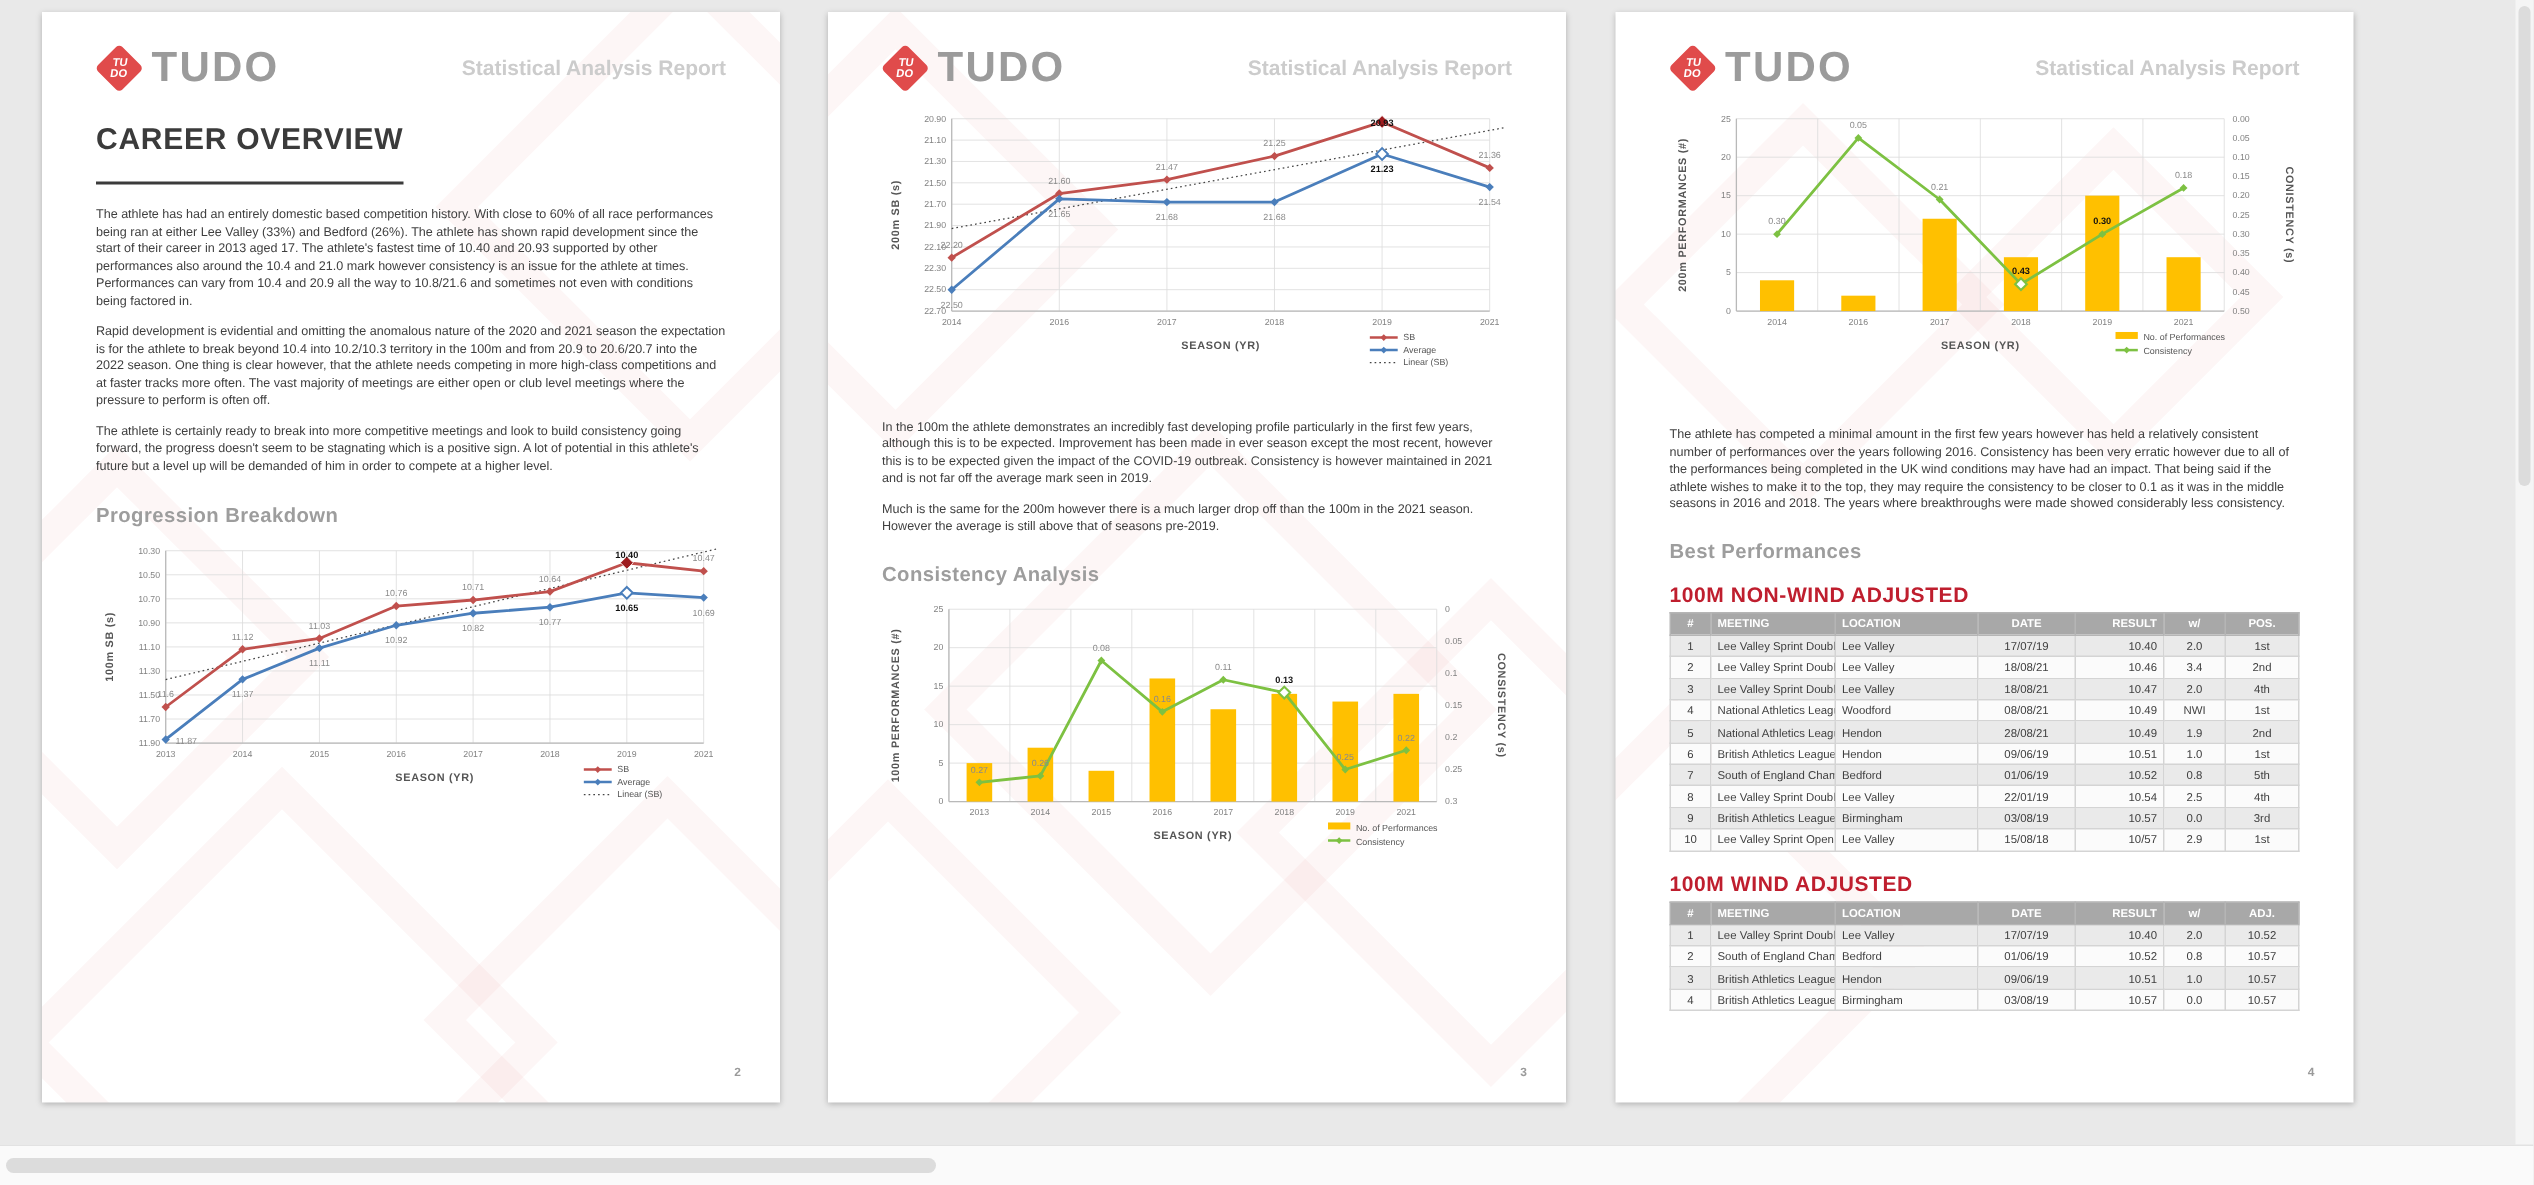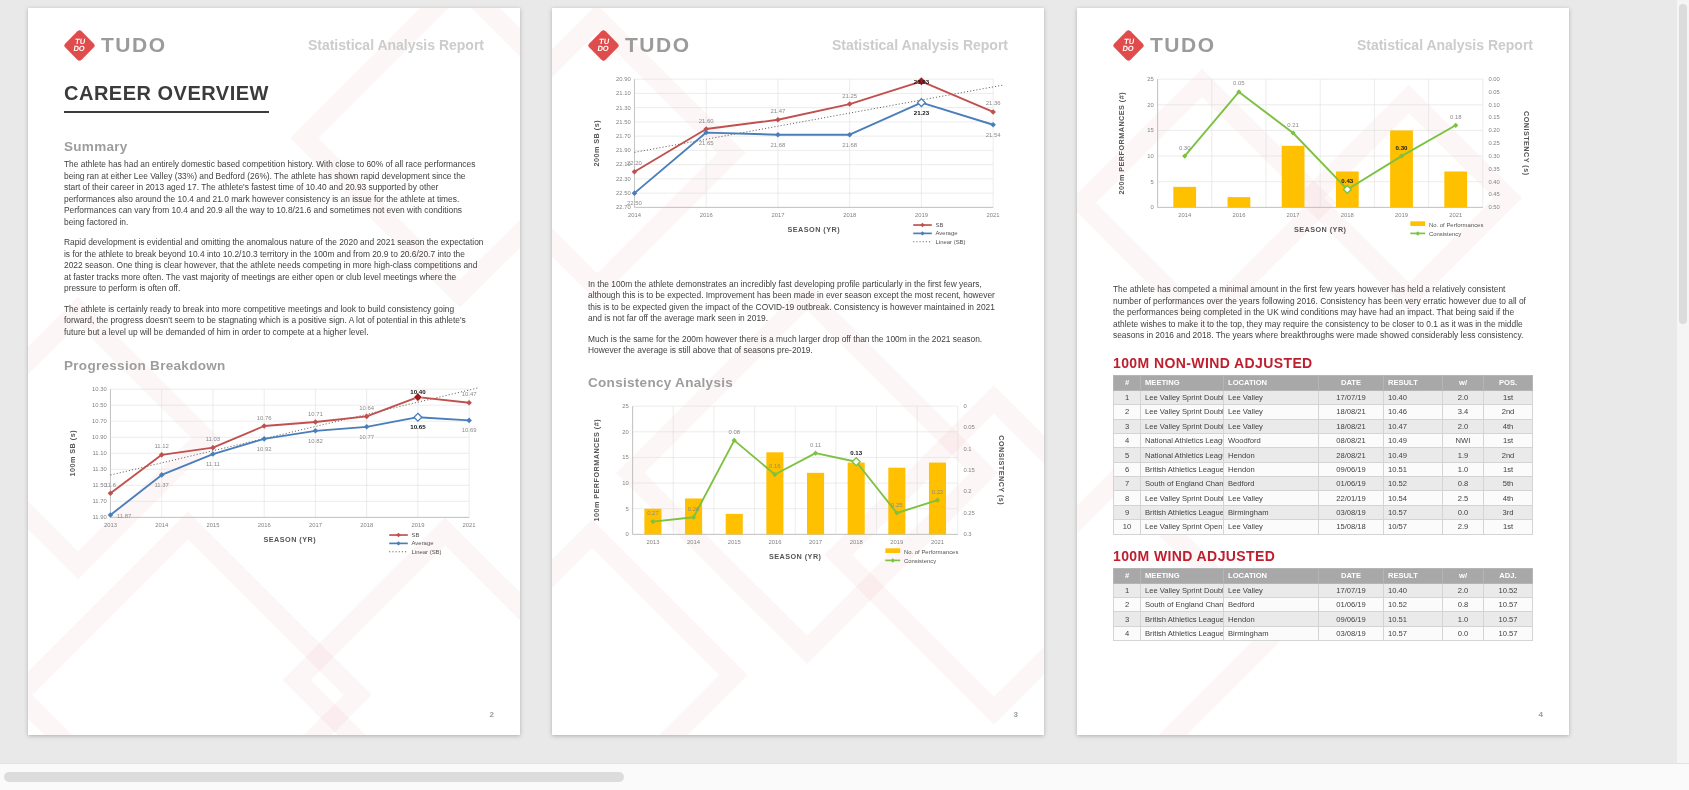--- a/index.html
+++ b/index.html
@@ -5,23 +5,23 @@
   html,body{margin:0;padding:0;}
   body{width:1689px;height:790px;background:#e9e9e9;font-family:"Liberation Sans",sans-serif;position:relative;overflow:hidden;}
   .page{position:absolute;top:8px;width:492px;height:727px;background:#fff;box-shadow:0 1px 4px rgba(0,0,0,.25);overflow:hidden;}
   #p1{left:28px}#p2{left:552px}#p3{left:1077px}
   .inner{padding:16px 36px 0;position:relative;height:100%;box-sizing:border-box;}
   .wm{position:absolute;border:20px solid rgba(214,69,69,.05);transform:rotate(45deg);pointer-events:none;}
   .hdr{display:flex;align-items:center;justify-content:space-between;height:42px;}
   .logo{display:flex;align-items:center;gap:10px;}
   .logo-diamond{width:23px;height:23px;background:#e04b4b;transform:rotate(45deg);border-radius:3px;display:flex;align-items:center;justify-content:center;margin-left:4px;}
   .logo-letters{transform:rotate(-45deg) skewX(-8deg);color:#fff;font-weight:800;font-size:7.5px;line-height:6.5px;text-align:center;}
-  .brand{font-size:21px;font-weight:800;color:#9b9b9b;letter-spacing:1.5px;}
+  .brand{font-size:28px;font-weight:800;color:#9b9b9b;letter-spacing:1.5px;}
   .hdr-right{font-size:14px;font-weight:700;color:#ccc;}
-  .title{font-size:20px;font-weight:800;color:#3b3b3b;border-bottom:2.5px solid #3b3b3b;display:inline-block;letter-spacing:.5px;margin:16px 0 14px;padding-bottom:6px;}
+  .title{font-size:20px;font-weight:800;color:#3b3b3b;border-bottom:2.5px solid #3b3b3b;display:inline-block;letter-spacing:.5px;margin:16px 0 14px;padding-bottom:16px;}
   .h2{font-size:13.5px;font-weight:800;color:#9d9d9d;margin:12px 0 5px;letter-spacing:.3px;}
   .para{font-size:8.4px;line-height:1.37;color:#3f3f3f;margin:0 0 9px;}
   .cap{font-size:14px;font-weight:700;color:#bf1e2e;margin:13px 0 4px;letter-spacing:.4px;}
   .page-num{position:absolute;bottom:16px;right:26px;font-size:8px;color:#9a9a9a;font-weight:700;}
   .chart{margin:2px 0 0;text-align:center;}
   .chart svg{width:100%;height:auto;display:block;font-family:"Liberation Sans",sans-serif;}
   .grid{stroke:#dcdcdc;stroke-width:.6}
   .axis{stroke:#b9b9b9;stroke-width:.9}
   .tick{font-size:6.3px;fill:#828282}
   .atitle{font-size:7.8px;font-weight:bold;fill:#555;letter-spacing:.5px}
@@ -30,21 +30,21 @@
   .dlabel.b{fill:#111;font-weight:bold;font-size:6.6px}
   .trendl{stroke:#444;stroke-width:.9;stroke-dasharray:1.2 2.2;fill:none}
   table.perf{border-collapse:collapse;width:100%;table-layout:fixed;font-size:7.6px;color:#3f3f3f;}
   table.perf th{background:#a8a8a8;color:#fff;font-weight:700;text-align:left;padding:2.5px 4px;border:1px solid #b5b5b5;}
   table.perf td{padding:2.2px 4px;border:1px solid #d4d4d4;overflow:hidden;white-space:nowrap;}
   table.perf tbody tr:nth-child(odd){background:#eaeaea;}
   table.perf tbody tr:nth-child(even){background:#fbfbfb;}
   table.perf th:nth-child(1),table.perf td:nth-child(1){width:18px;text-align:center;}
   table.perf th:nth-child(3),table.perf td:nth-child(3){width:86px;}
   table.perf th:nth-child(4),table.perf td:nth-child(4){width:56px;text-align:center;}
-  table.perf th:nth-child(5),table.perf td:nth-child(5){width:50px;text-align:left;}
+  table.perf th:nth-child(5),table.perf td:nth-child(5){width:50px;text-align:right;}
   table.perf th:nth-child(6),table.perf td:nth-child(6){width:32px;text-align:center;}
   table.perf th:nth-child(7),table.perf td:nth-child(7){width:40px;text-align:center;}
   .hscroll{position:absolute;left:0;right:0;bottom:0;height:26px;background:#fafafa;border-top:1px solid #e2e2e2;}
   .hthumb{position:absolute;left:4px;top:8px;width:620px;height:10px;border-radius:5px;background:#dcdcdc;}
   .vscroll{position:absolute;top:0;bottom:26px;right:0;width:12px;background:#f5f5f5;}
   .vthumb{position:absolute;top:4px;left:2px;width:8px;height:320px;border-radius:4px;background:#dcdcdc;}
 </style>
 </head>
 <body>
 
@@ -60,21 +60,20 @@
           <div class="logo-letters">
             <div>TU</div>
             <div>DO</div>
           </div>
         </div>
         <span class="brand">TUDO</span>
       </div>
       <span class="hdr-right">Statistical Analysis Report</span>
     </div>
     <div><span class="title">CAREER OVERVIEW</span></div>
-    <div class="h2">Summary</div>
     <p class="para">The athlete has had an entirely domestic based competition history. With close to 60% of all race performances being ran at either Lee Valley (33%) and Bedford (26%). The athlete has shown rapid development since the start of their career in 2013 aged 17. The athlete's fastest time of 10.40 and 20.93 supported by other performances also around the 10.4 and 21.0 mark however consistency is an issue for the athlete at times. Performances can vary from 10.4 and 20.9 all the way to 10.8/21.6 and sometimes not even with conditions being factored in.</p>
     <p class="para">Rapid development is evidential and omitting the anomalous nature of the 2020 and 2021 season the expectation is for the athlete to break beyond 10.4 into 10.2/10.3 territory in the 100m and from 20.9 to 20.6/20.7 into the 2022 season. One thing is clear however, that the athlete needs competing in more high-class competitions and at faster tracks more often. The vast majority of meetings are either open or club level meetings where the pressure to perform is often off.</p>
     <p class="para">The athlete is certainly ready to break into more competitive meetings and look to build consistency going forward, the progress doesn't seem to be stagnating which is a positive sign. A lot of potential in this athlete's future but a level up will be demanded of him in order to compete at a higher level.</p>
     <div class="h2" style="margin-top:20px;">Progression Breakdown</div>
     <div class="chart">
         <svg viewBox="0 0 452 216" xmlns="http://www.w3.org/2000/svg">
           <line class="grid" x1="50" y1="12" x2="436" y2="12"></line>
           <text class="tick" x="46" y="14" text-anchor="end">10.30</text>
           <line class="grid" x1="50" y1="29.249999999999943" x2="436" y2="29.249999999999943"></line>
           <text class="tick" x="46" y="31.249999999999943" text-anchor="end">10.50</text>
@@ -416,20 +415,21 @@
           <text class="atitle" transform="rotate(90 444 81)" x="444" y="83" text-anchor="middle">CONISTENCY (s)</text>
           <text class="atitle" x="223" y="177" text-anchor="middle">SEASON (YR)</text>
           <rect x="320" y="165" width="16" height="5" fill="#ffc000"></rect>
           <text class="ltext" x="340" y="171">No. of Performances</text>
           <line x1="320" y1="178" x2="336" y2="178" stroke="#7dc142" stroke-width="1.8"></line>
           <path d="M328 175.6L330.4 178L328 180.4L325.6 178Z" fill="#7dc142"></path>
           <text class="ltext" x="340" y="181">Consistency</text>
         </svg>
       </div>
     <p class="para" style="margin-top:10px;">The athlete has competed a minimal amount in the first few years however has held a relatively consistent number of performances over the years following 2016. Consistency has been very erratic however due to all of the performances being completed in the UK wind conditions may have had an impact. That being said if the athlete wishes to make it to the top, they may require the consistency to be closer to 0.1 as it was in the middle seasons in 2016 and 2018. The years where breakthroughs were made showed considerably less consistency.</p>
+    <div class="h2" style="margin-top:18px;">Best Performances</div>
     <div class="cap">100M NON-WIND ADJUSTED</div>
     <table class="perf">
         <thead>
           <tr>
             <th>#</th>
             <th>MEETING</th>
             <th>LOCATION</th>
             <th>DATE</th>
             <th>RESULT</th>
             <th>w/</th>

